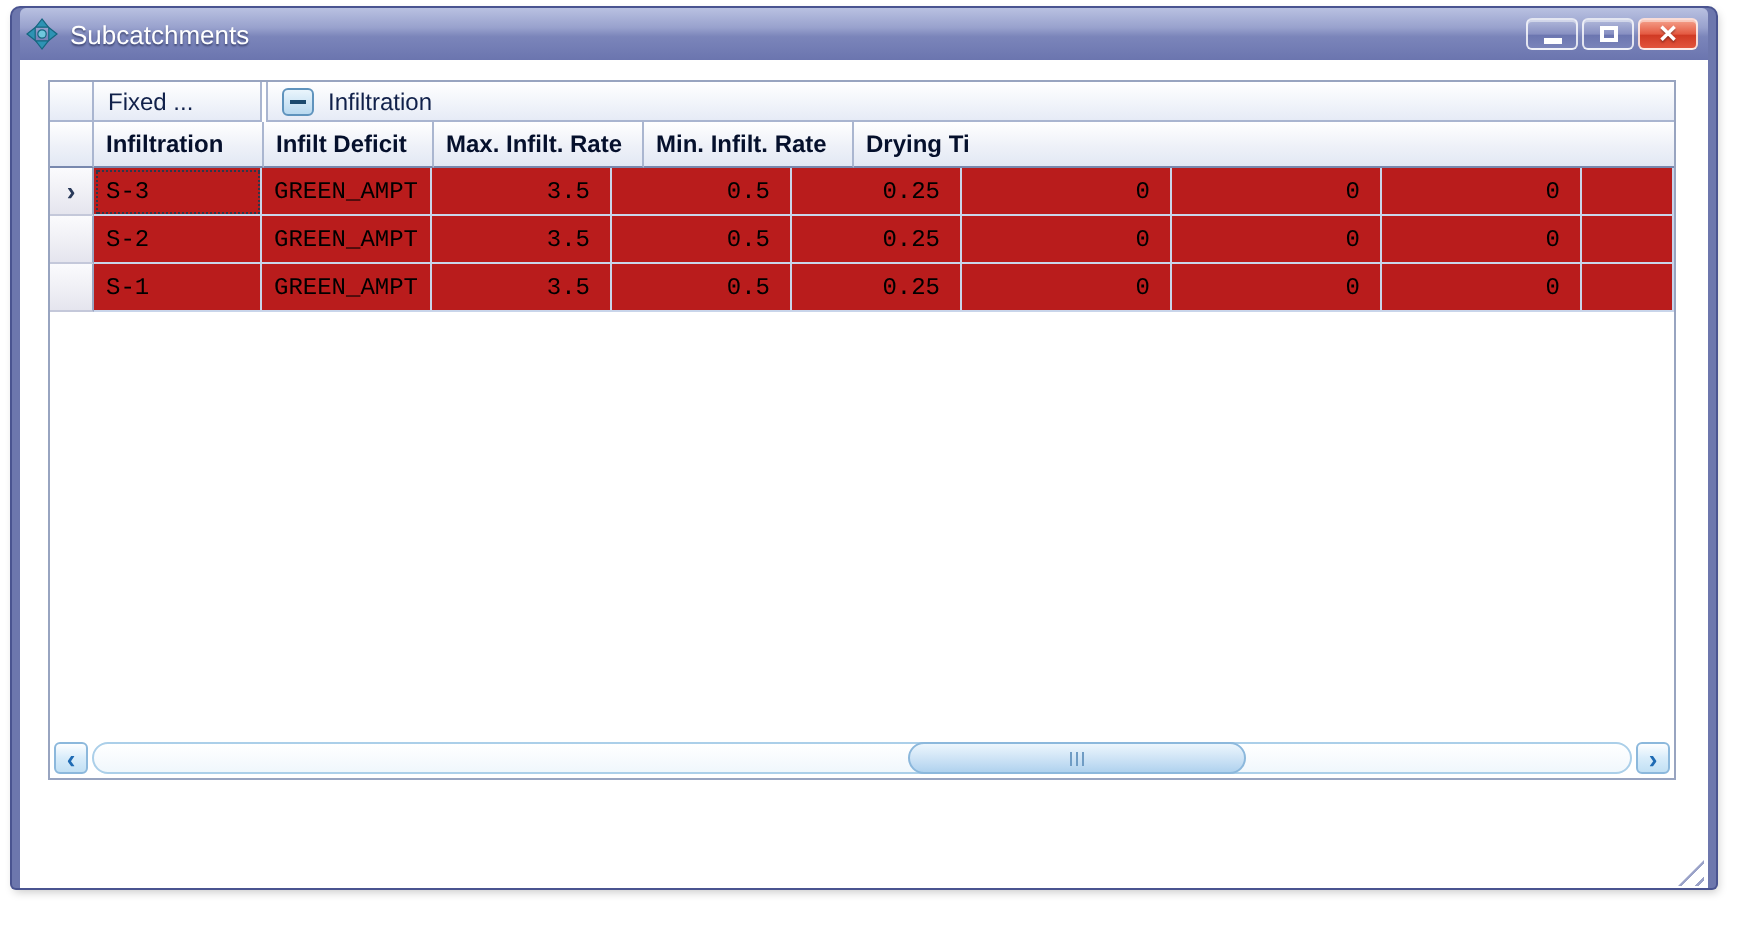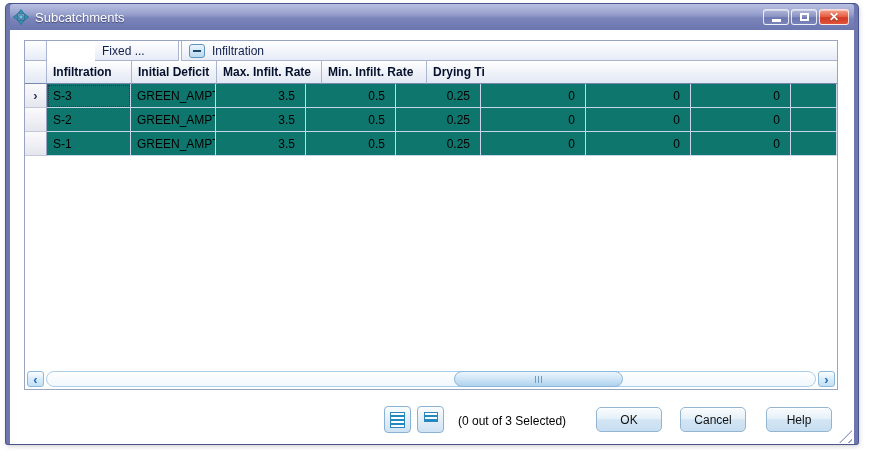--- a/index.html
+++ b/index.html
@@ -26,21 +26,21 @@
 
   
   .grid { position:absolute; left:14px; top:10px; width:814px; height:350px;
     border:1px solid #98a4c0; background:#fff; display:flex; flex-direction:column; }
 
   .group-row { display:flex; height:20px; flex:0 0 auto; }
   .gcell { background:linear-gradient(180deg,#ffffff 0%,#e6ebf6 100%);
     border-right:1px solid #a9b5d0; border-bottom:1px solid #a9b5d0;
     font-size:12px; color:#10204a; display:flex; align-items:center; padding:0 7px; white-space:nowrap; }
   .gcell.sel { width:22px; padding:0; }
-  .gcell.fixed { width:84px;margin-left:48px; }
+  .gcell.fixed { width:84px; }
   .gcell.infil { flex:1; border-right:none; border-left:1px solid #a9b5d0; margin-left:2px; gap:7px; }
   .collapse-btn { width:16px; height:14px; border:1px solid #5f93bd; border-radius:3px;
     background:linear-gradient(180deg,#eaf5fc 0%,#b9d9f0 100%);
     display:flex; align-items:center; justify-content:center; }
   .collapse-dash { width:8px; height:2px; background:#1c4a6e; }
 
   .header-row { display:flex; height:23px; flex:0 0 auto; }
   .hcell { background:linear-gradient(180deg,#ffffff 0%,#eef1f8 55%,#e2e8f4 100%);
     border-right:1px solid #aab6d0; border-bottom:1px solid #7888ae;
     font-size:12px; font-weight:bold; color:#05102c; display:flex; align-items:center;
@@ -49,23 +49,23 @@
 
   .w-name{width:84px}.w-inf{width:85px}.w-suc{width:90px}.w-con{width:90px}.w-ini{width:85px}
   .w-max{width:105px}.w-min{width:105px}.w-dec{width:100px}
   .w-dry{flex:1; border-right:none;}
 
   .data-row { display:flex; height:24px; flex:0 0 auto; }
   .row-sel { width:22px; background:linear-gradient(180deg,#fbfbfd 0%,#e5e5ee 100%);
     border-right:1px solid #9aa6c2; border-bottom:1px solid #c4c8da;
     display:flex; align-items:center; justify-content:center;
     color:#2a3a5a; font-weight:bold; font-size:13px; line-height:1; }
-  .dcell { border-right:1px solid #c9d5ea; border-bottom:1px solid #c9d5ea; background:#0f766e;
+  .dcell { border-right:1px solid #c9d5ea; border-bottom:1px solid #c9d5ea; background:#b91c1c;
     font-size:12px; color:#000; display:flex; align-items:center; padding:0 6px;
-    white-space:nowrap; overflow:hidden; }
+    white-space:nowrap; overflow:hidden;font-family:Liberation Mono, monospace; }
   .dcell.num { justify-content:flex-end; padding-right:10px; }
   .focus-cell { outline:1px dotted #30364a; outline-offset:-2px; }
 
   .grid-filler { flex:1 1 auto; }
 
   
   .hscroll { flex:0 0 auto; height:20px; display:flex; align-items:center; gap:2px; padding:1px 2px; }
   .scroll-btn { width:17px; height:16px; border:1px solid #8cb8dc; border-radius:3px; flex:0 0 auto;
     background:linear-gradient(180deg,#fdfeff 0%,#d8ecfa 50%,#c2e0f4 100%);
     color:#1f6bb4; font-weight:bold; font-size:13px; line-height:1;
@@ -140,21 +140,21 @@
           <span class="collapse-btn">
               <span class="collapse-dash"></span>
             </span>
           <span>Infiltration</span>
         </div>
       </div>
 
       <div class="header-row">
         <div class="hcell sel"></div>
         <div class="hcell w-inf">Infiltration</div>
-        <div class="hcell w-ini">Initial Deficit</div>
+        <div class="hcell w-ini">Infilt Deficit</div>
         <div class="hcell w-max">Max. Infilt. Rate</div>
         <div class="hcell w-min">Min. Infilt. Rate</div>
         <div class="hcell w-dry">Drying Ti</div>
       </div>
 
       <div class="data-row">
         <div class="row-sel">
             <span>›</span>
           </div>
         <div class="dcell w-name focus-cell">S-3</div>
@@ -210,28 +210,16 @@
             <span class="grip-line"></span>
             <span class="grip-line"></span>
           </div>
         </div>
         <div class="scroll-btn">
             <span>›</span>
           </div>
       </div>
     </div>
 
-    <div class="footer">
-      <div class="tool-btn t1">
-          <span class="stripes-lg"></span>
-        </div>
-      <div class="tool-btn t2">
-          <span class="stripes-sm"></span>
-        </div>
-      <span class="status-text">(0 out of 3 Selected)</span>
-      <div class="btn ok">OK</div>
-      <div class="btn cancel">Cancel</div>
-      <div class="btn help">Help</div>
-    </div>
 
     <div class="resize-grip"></div>
   </div>
 </div>
 
 </body></html>

